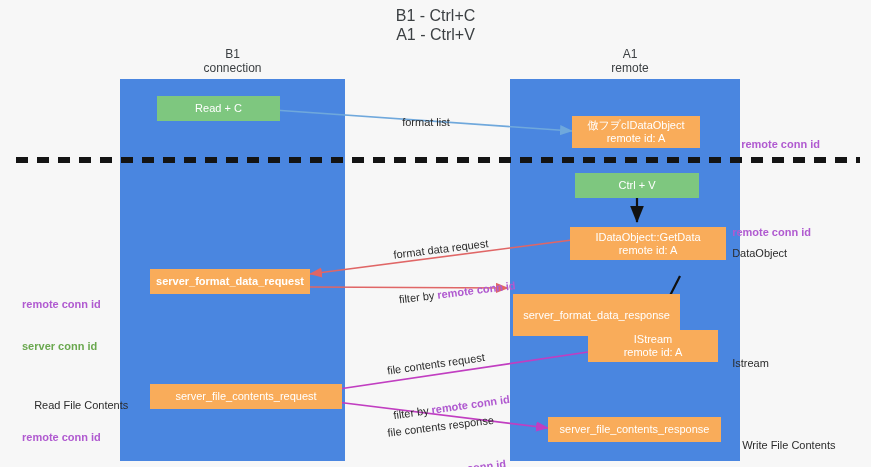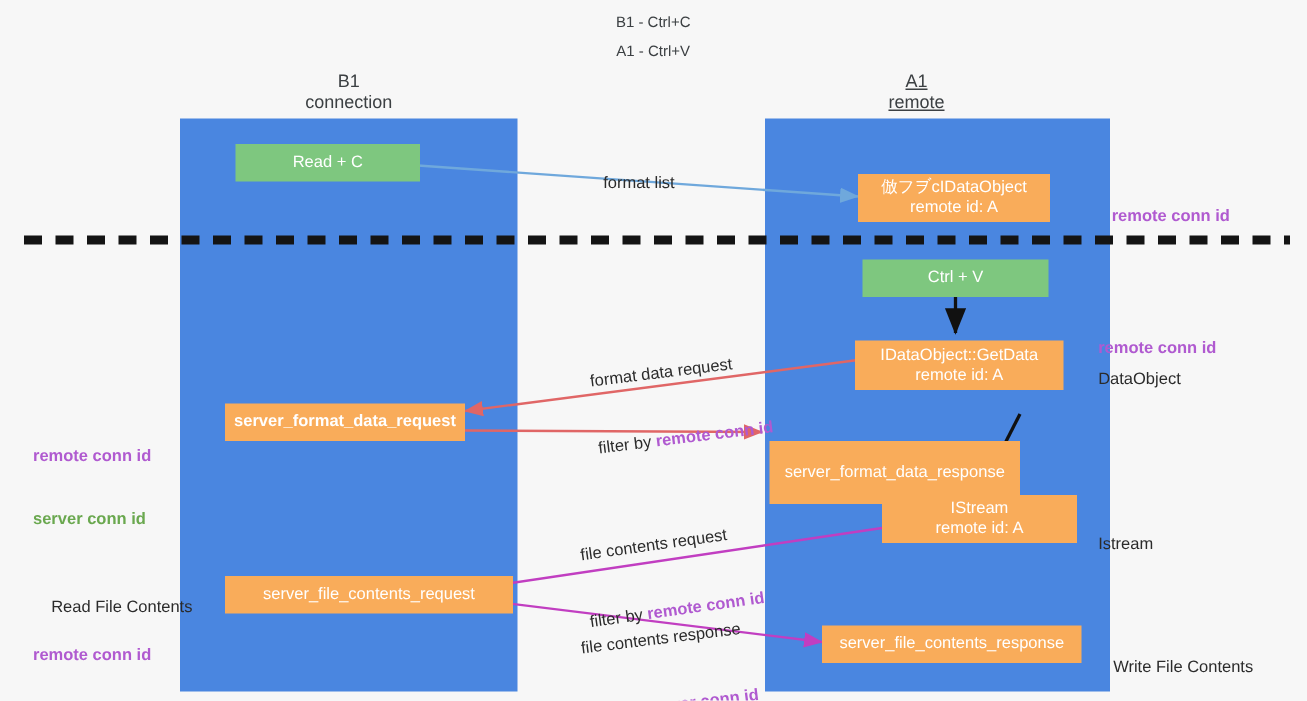--- a/index.html
+++ b/index.html
@@ -20,21 +20,21 @@
     width: 871px;
     height: 467px;
   }
 
   
   .title {
     position: absolute;
     left: 0; top: 6px;
     width: 871px;
     text-align: center;
-    font-size: 10px;
+    font-size: 16px;
     color: #3c4043;
     line-height: 19px;
     white-space: pre;
   }
 
   
   .col-head {
     position: absolute;
     text-align: center;
     font-size: 12px;
@@ -89,21 +89,21 @@
   .side-note .grn { color: #6aa84f; font-weight: bold; }
 </style>
 </head>
 <body>
 
 <div class="title">B1 - Ctrl+C
 A1 - Ctrl+V</div>
 
 <div class="col-head" style="left:120px; top:47px; width:225px;">B1
 connection</div>
-<div class="col-head" style="left:496px; top:47px; width:230px;text-decoration:underline;">A1
+<div class="col-head" style="left:515px; top:47px; width:230px;">A1
 remote</div>
 
 <div class="lane" style="left:120px; top:79px; width:225px; height:382px;"></div>
 <div class="lane" style="left:510px; top:79px; width:230px; height:382px;"></div>
 
 <svg id="canvas" xmlns="http://www.w3.org/2000/svg">
   <defs>
     <marker id="ah-blue" markerWidth="9" markerHeight="9" refX="7.5" refY="3.2" orient="auto">
       <path d="M0,0 L8,3.2 L0,6.4 z" fill="#6fa8dc"></path>
     </marker>
@@ -135,21 +135,21 @@
   <line x1="312" y1="399" x2="548" y2="428" stroke="#c13ec1" stroke-width="1.6" marker-end="url(#ah-mag)"></line>
 </svg>
 
 <div class="node green" style="left:157px; top:96px; width:123px; height:25px;">Read + C</div>
 
 <div class="node orange" style="left:572px; top:116px; width:128px; height:32px;">倣フヺcIDataObject
 remote id: A</div>
 
 <div class="node green" style="left:575px; top:173px; width:124px; height:25px;">Ctrl + V</div>
 
-<div class="node orange" style="left:570px; top:227px; width:139px; height:33px;">IDataObject::GetData
+<div class="node orange" style="left:570px; top:227px; width:156px; height:33px;">IDataObject::GetData
 remote id: A</div>
 
 <div class="node orange" style="left:150px; top:269px; width:160px; height:25px;font-weight:bold;">server_format_data_request</div>
 
 <div class="node orange" style="left:513px; top:278px; width:167px; height:42px;margin-top:16px;">server_format_data_response</div>
 
 <div class="node orange" style="left:588px; top:330px; width:130px; height:32px;">IStream
 remote id: A</div>
 
 <div class="node orange" style="left:150px; top:384px; width:192px; height:25px;">server_file_contents_request</div>

